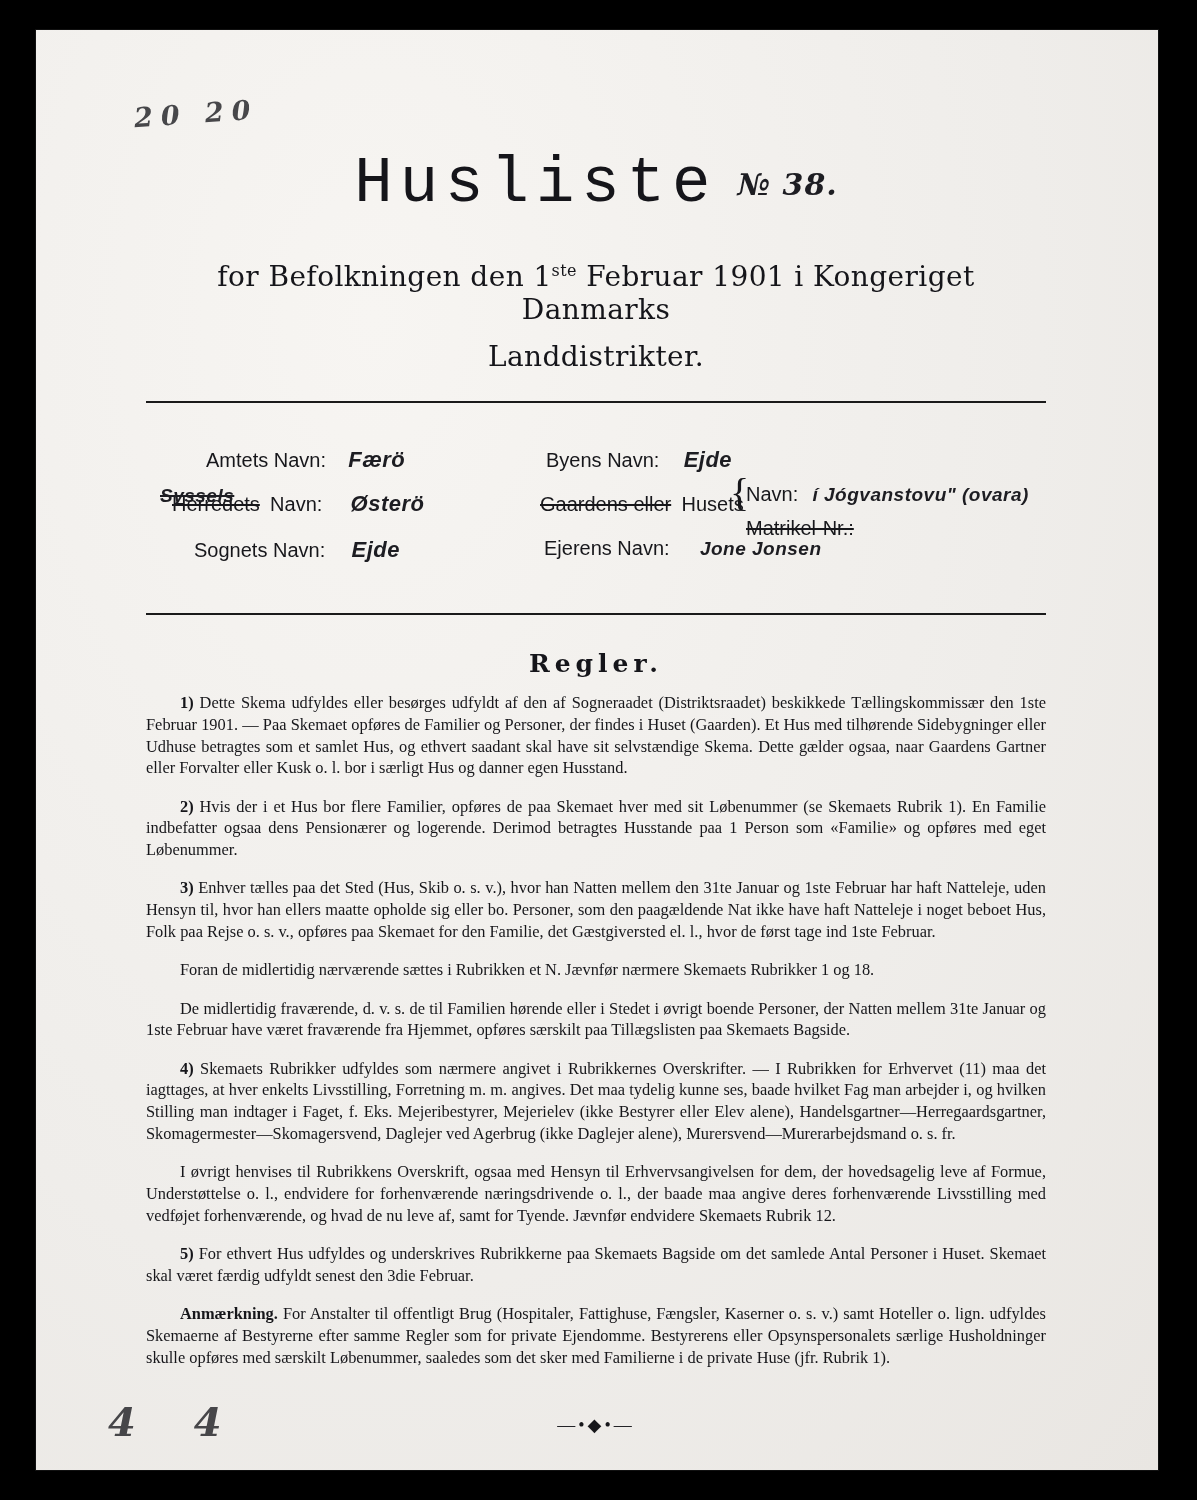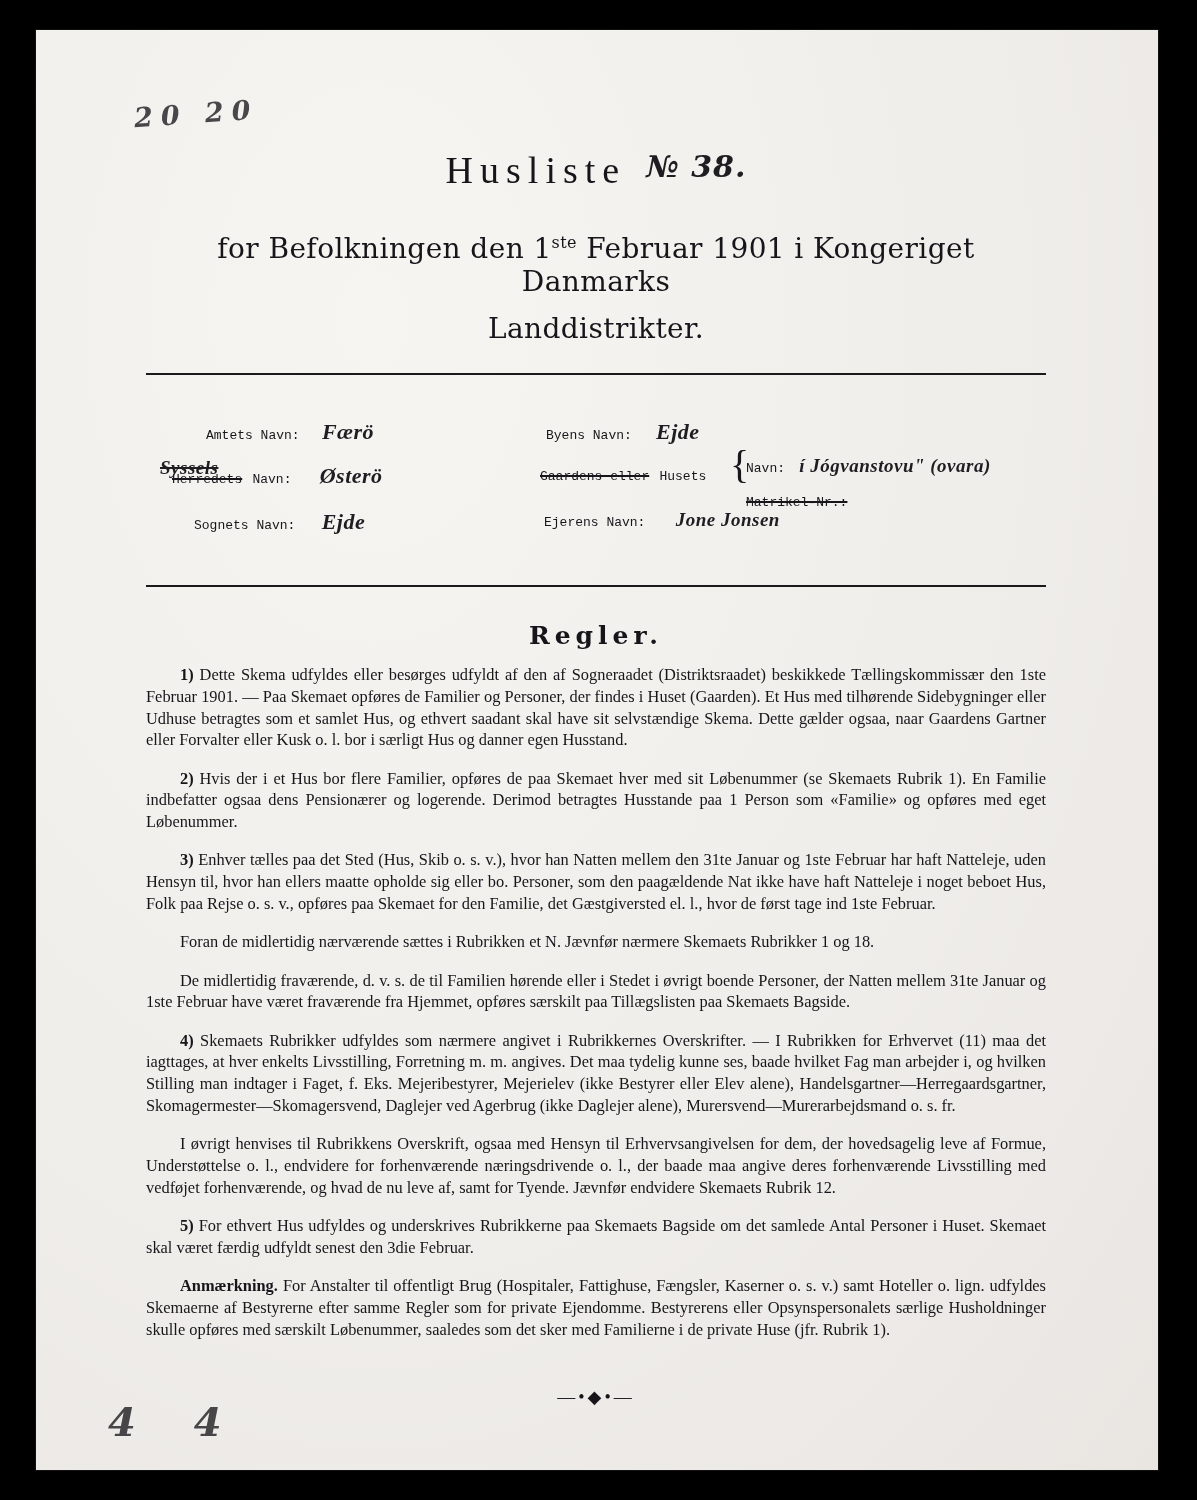--- a/index.html
+++ b/index.html
@@ -30,21 +30,21 @@
   }
   .content {
     position: absolute;
     left: 110px;
     top: 60px;
     width: 900px;
   }
 
   
   .hand {
-    font-family: Liberation Serif, serif;
+    font-family: Liberation Sans, sans-serif;
     font-style: italic;
     color: #1d1d22;
     font-weight: 600;
     letter-spacing: 0.5px;
   }
   .corner-num {
     position: absolute;
     left: 98px;
     top: 68px;
     font-family: "DejaVu Serif", serif;
@@ -67,22 +67,22 @@
     opacity: .85;
   }
 
   
   .title-row {
     text-align: center;
     margin-top: 58px;
     white-space: nowrap;
   }
   .main-title {
-    font-family: Liberation Serif, serif;
-    font-size: 38px;
+    font-family: Liberation Mono, monospace;
+    font-size: 64px;
     letter-spacing: 7px;
     color: #15151a;
   }
   .title-no {
     font-family: "DejaVu Serif", serif;
     font-style: italic;
     font-size: 30px;
     margin-left: 20px;
     vertical-align: 6px;
     letter-spacing: 1px;
@@ -117,22 +117,22 @@
     position: relative;
     margin-top: 22px;
     height: 160px;
     font-size: 17px;
   }
   .fld {
     position: absolute;
     white-space: nowrap;
   }
   .lbl {
-    font-family: Liberation Mono, monospace;
-    font-size: 13px;
+    font-family: Liberation Sans, sans-serif;
+    font-size: 20px;
     color: #17171b;
   }
   .strike {
     text-decoration: line-through;
     text-decoration-thickness: 2px;
   }
   .hw-lg { font-size: 22px; }
   .hw-md { font-size: 19px; }
   .brace {
     position: absolute;

